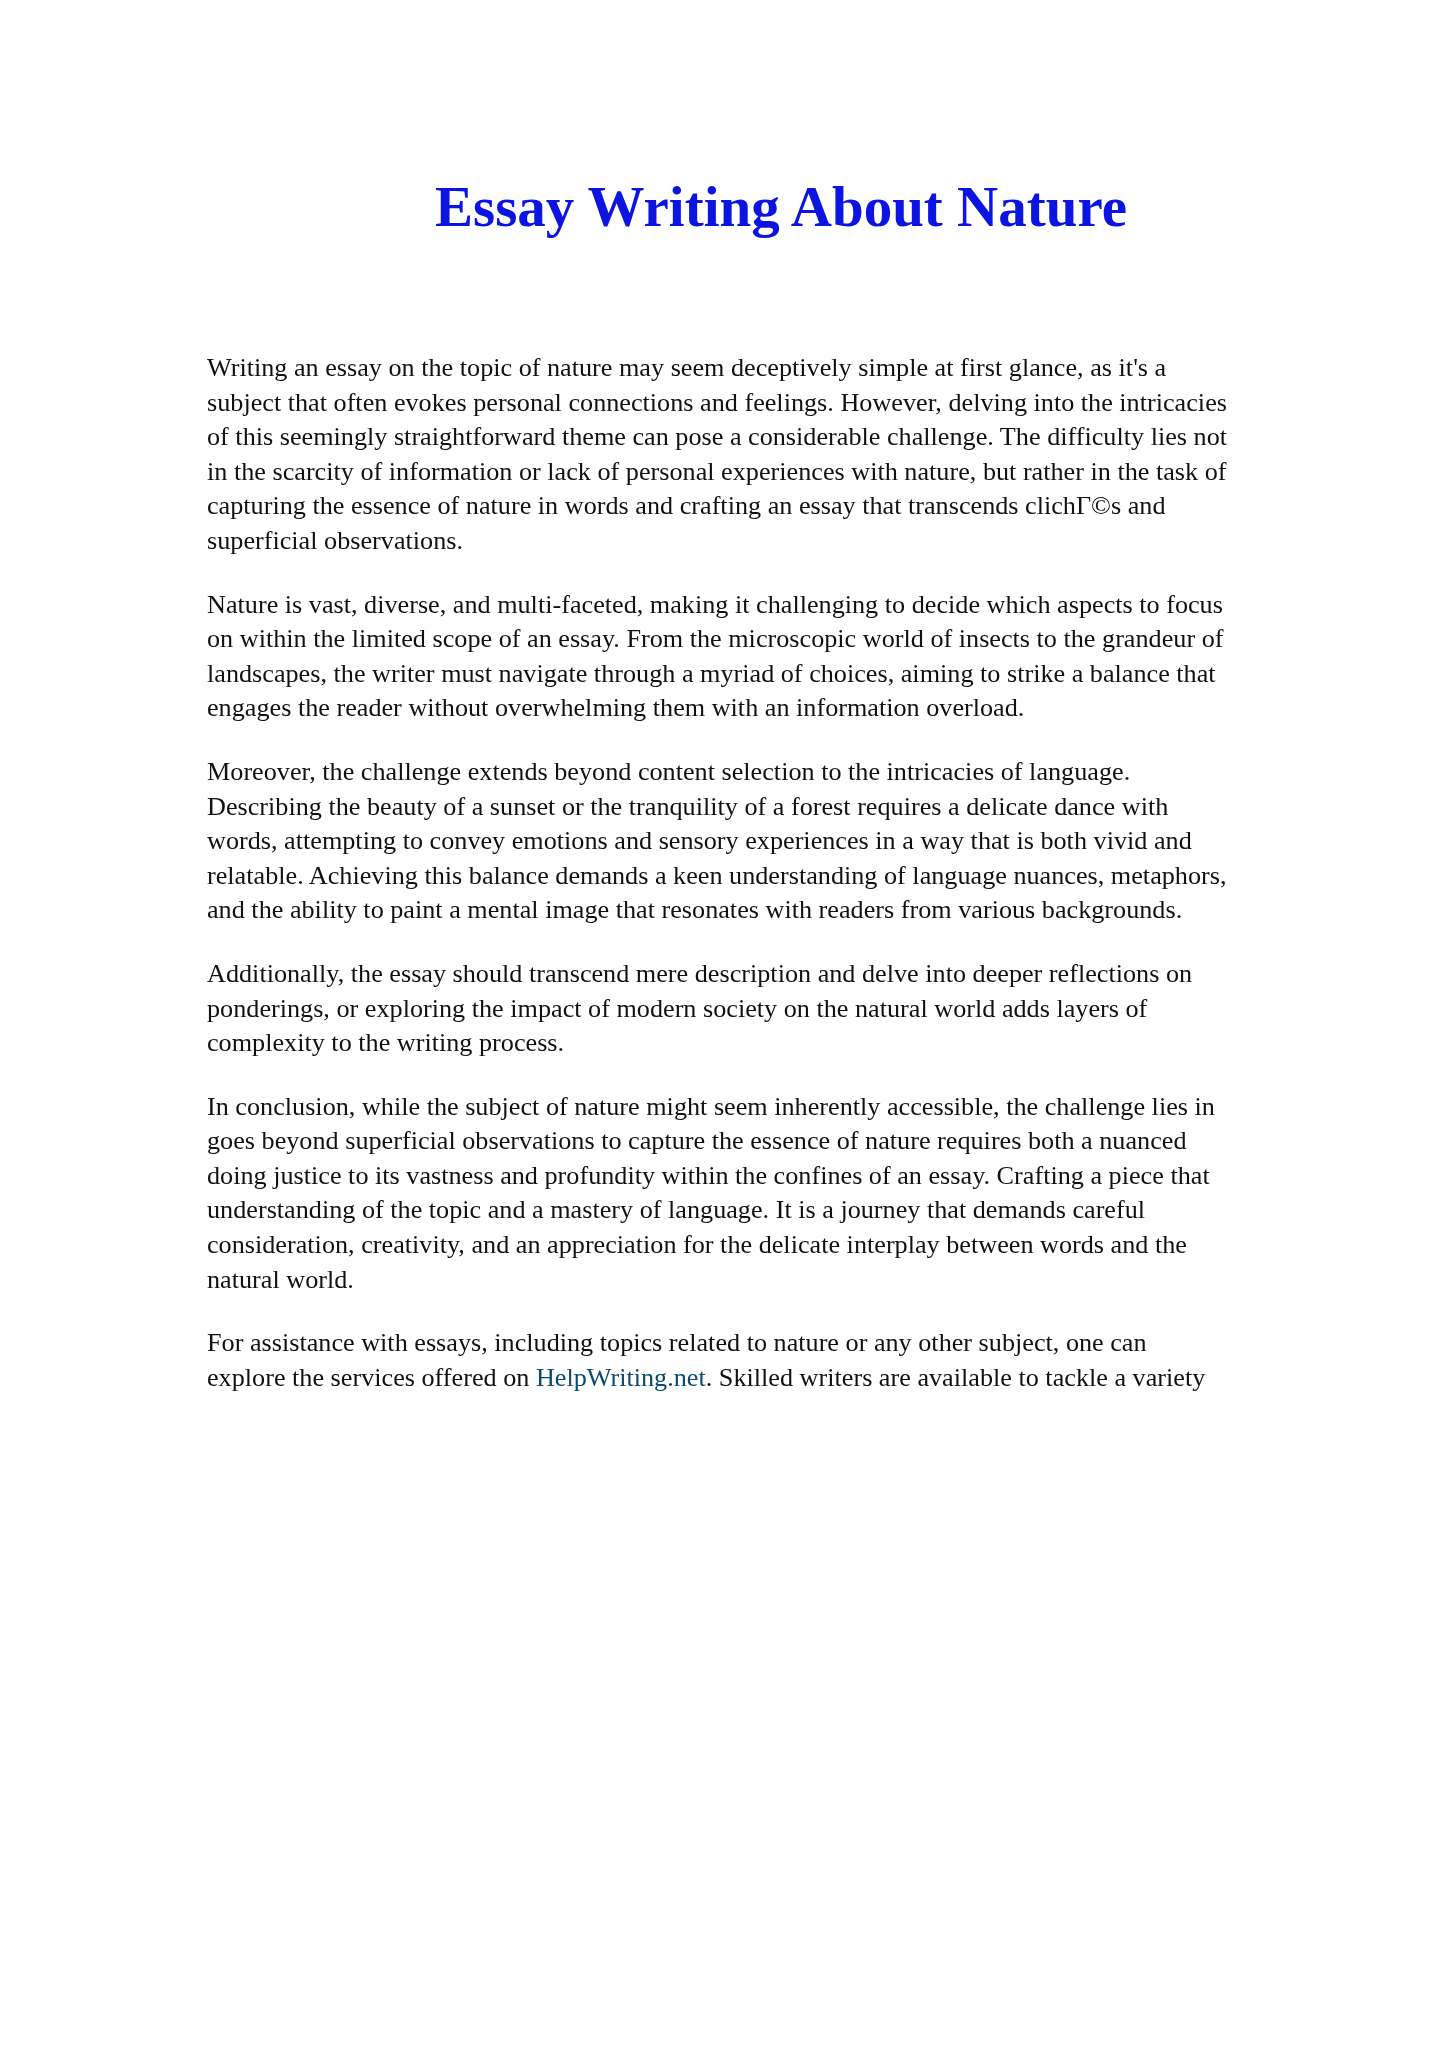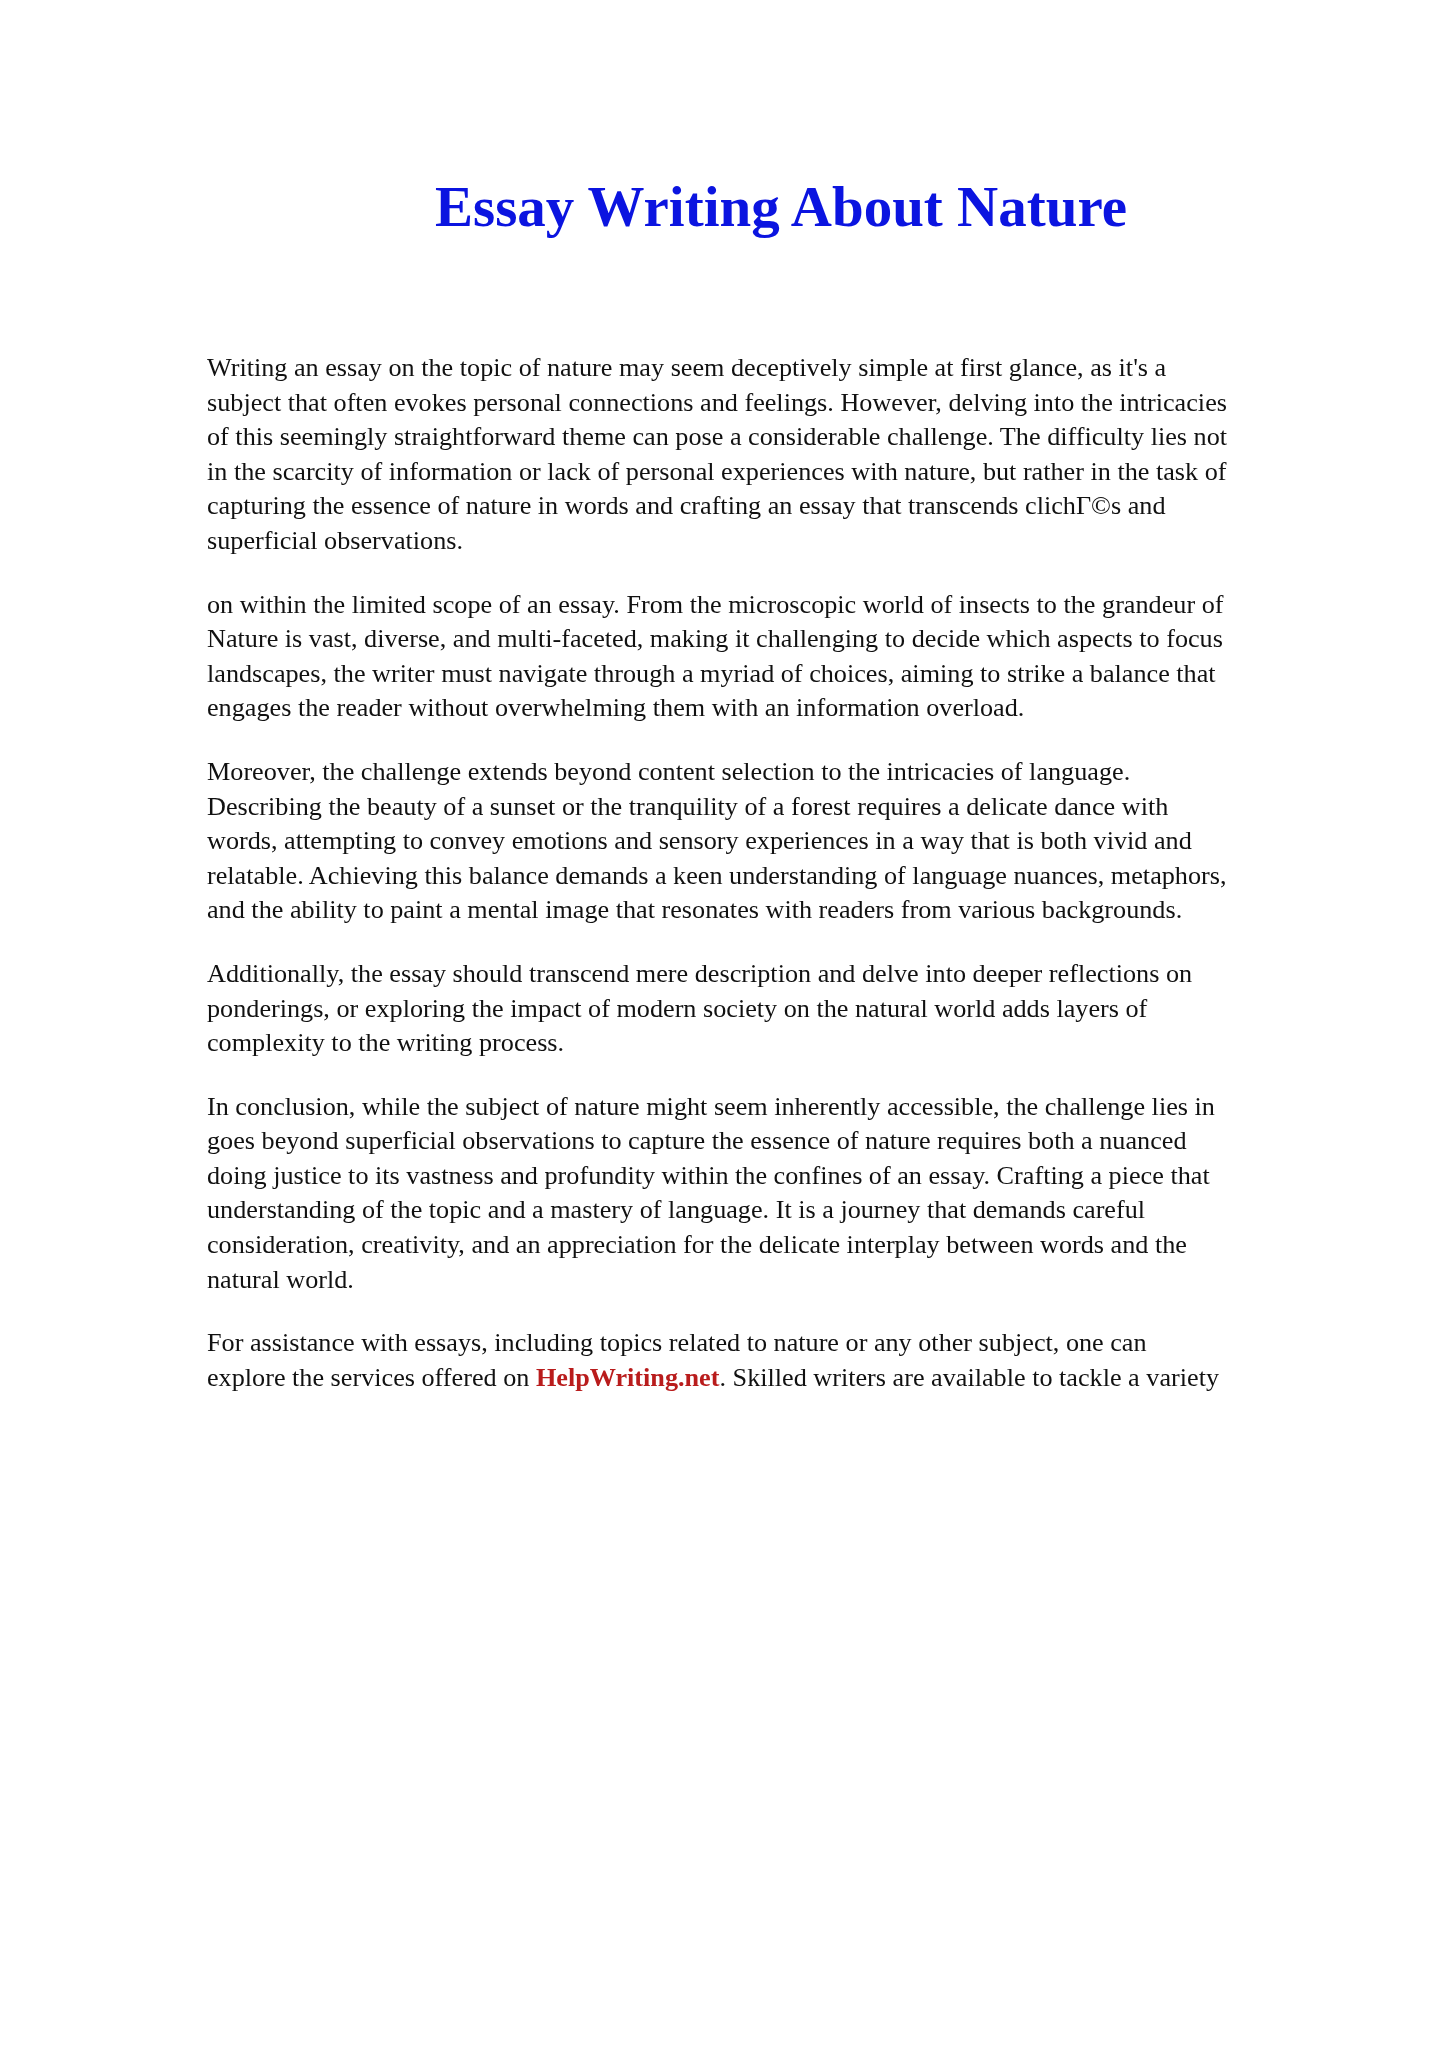--- a/index.html
+++ b/index.html
@@ -48,22 +48,22 @@
       margin: 0 0 29px 0;
       font-size: 26.2px;
       line-height: 34.6px;
       color: #111111;
     }
     .line {
       display: block;
       white-space: nowrap;
     }
     .link {
-      color: #b91c1c;
-      font-weight: bold;
+      color: #0c4a6e;
+      font-weight: normal;
       text-decoration: none;
       cursor: pointer;
     }
   </style>
 </head>
 <body>
 
 <div class="page">
 
   <h1 class="title">Essay Writing About Nature</h1>
@@ -73,22 +73,22 @@
     <p class="para">
       <span class="line">Writing an essay on the topic of nature may seem deceptively simple at first glance, as it's a</span>
       <span class="line">subject that often evokes personal connections and feelings. However, delving into the intricacies</span>
       <span class="line">of this seemingly straightforward theme can pose a considerable challenge. The difficulty lies not</span>
       <span class="line">in the scarcity of information or lack of personal experiences with nature, but rather in the task of</span>
       <span class="line">capturing the essence of nature in words and crafting an essay that transcends clichΓ©s and</span>
       <span class="line">superficial observations.</span>
     </p>
 
     <p class="para">
+      <span class="line">Nature is vast, diverse, and multi-faceted, making it challenging to decide which aspects to focus</span>
       <span class="line">on within the limited scope of an essay. From the microscopic world of insects to the grandeur of</span>
-      <span class="line">Nature is vast, diverse, and multi-faceted, making it challenging to decide which aspects to focus</span>
       <span class="line">landscapes, the writer must navigate through a myriad of choices, aiming to strike a balance that</span>
       <span class="line">engages the reader without overwhelming them with an information overload.</span>
     </p>
 
     <p class="para">
       <span class="line">Moreover, the challenge extends beyond content selection to the intricacies of language.</span>
       <span class="line">Describing the beauty of a sunset or the tranquility of a forest requires a delicate dance with</span>
       <span class="line">words, attempting to convey emotions and sensory experiences in a way that is both vivid and</span>
       <span class="line">relatable. Achieving this balance demands a keen understanding of language nuances, metaphors,</span>
       <span class="line">and the ability to paint a mental image that resonates with readers from various backgrounds.</span>

